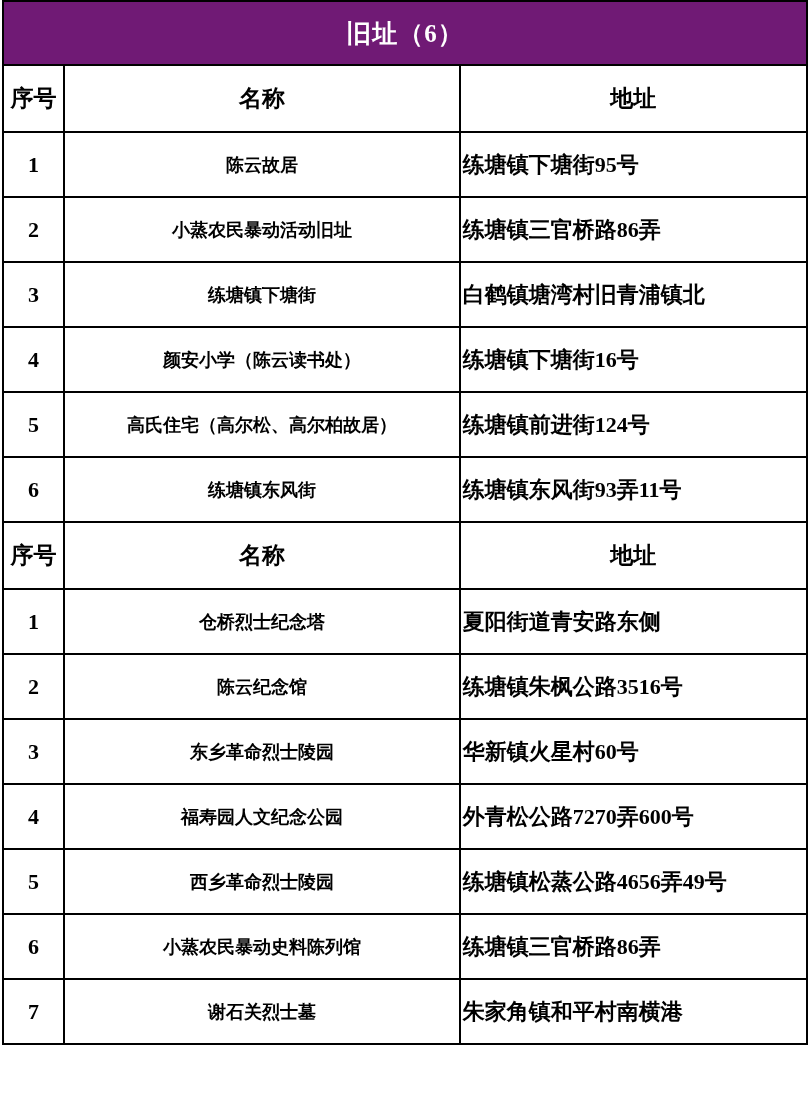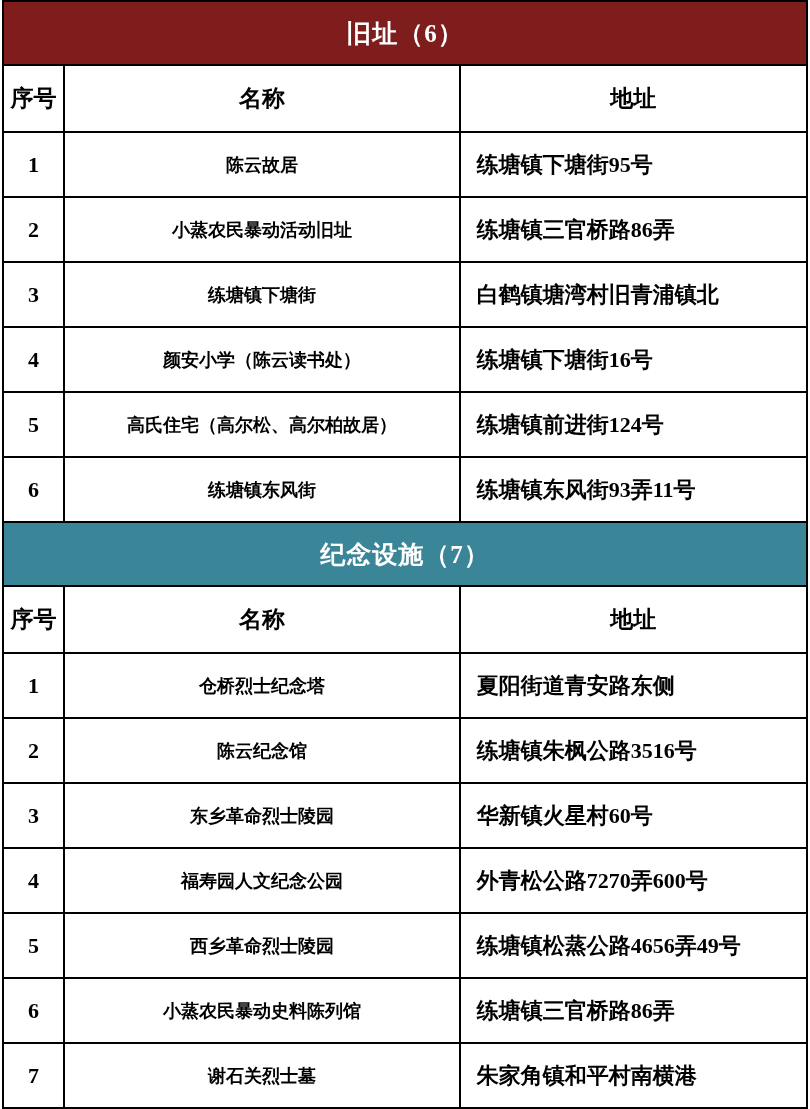--- a/index.html
+++ b/index.html
@@ -62,39 +62,39 @@
   td.name-cell {
     text-align: center;
     vertical-align: middle;
     font-size: 18px;
     border-radius: 26px;
   }
   td.addr-cell {
     text-align: left;
     vertical-align: middle;
     font-size: 22px;
-    padding-left: 16px;
+    padding-left: 2px;
   }
   col.col-no   { width: 7.6%; }
   col.col-name { width: 49.2%; }
   col.col-addr { width: 43.2%; }
 </style>
 </head>
 <body>
 
 <div class="canvas">
   <table class="heritage-table">
     <colgroup>
       <col class="col-no">
       <col class="col-name">
       <col class="col-addr">
     </colgroup>
     <tbody id="table-body">
         <tr class="band-row">
-          <td class="band-cell" colspan="3" style="background: #7f1d1d; color: rgb(255, 255, 255);">旧址（6）</td>
+          <td class="band-cell" colspan="3" style="background: #701a75; color: rgb(255, 255, 255);">旧址（6）</td>
         </tr>
         <tr class="header-row">
           <th class="header-cell">序号</th>
           <th class="header-cell">名称</th>
           <th class="header-cell">地址</th>
         </tr>
         <tr class="data-row">
           <td class="no-cell">1</td>
           <td class="name-cell">陈云故居</td>
           <td class="addr-cell">练塘镇下塘街95号</td>
@@ -116,23 +116,20 @@
         </tr>
         <tr class="data-row">
           <td class="no-cell">5</td>
           <td class="name-cell">高氏住宅（高尔松、高尔柏故居）</td>
           <td class="addr-cell">练塘镇前进街124号</td>
         </tr>
         <tr class="data-row">
           <td class="no-cell">6</td>
           <td class="name-cell">练塘镇东风街</td>
           <td class="addr-cell">练塘镇东风街93弄11号</td>
-        </tr>
-        <tr class="band-row">
-          <td class="band-cell" colspan="3" style="background: rgb(58, 133, 152); color: rgb(255, 255, 255);">纪念设施（7）</td>
         </tr>
         <tr class="header-row">
           <th class="header-cell">序号</th>
           <th class="header-cell">名称</th>
           <th class="header-cell">地址</th>
         </tr>
         <tr class="data-row">
           <td class="no-cell">1</td>
           <td class="name-cell">仓桥烈士纪念塔</td>
           <td class="addr-cell">夏阳街道青安路东侧</td>

